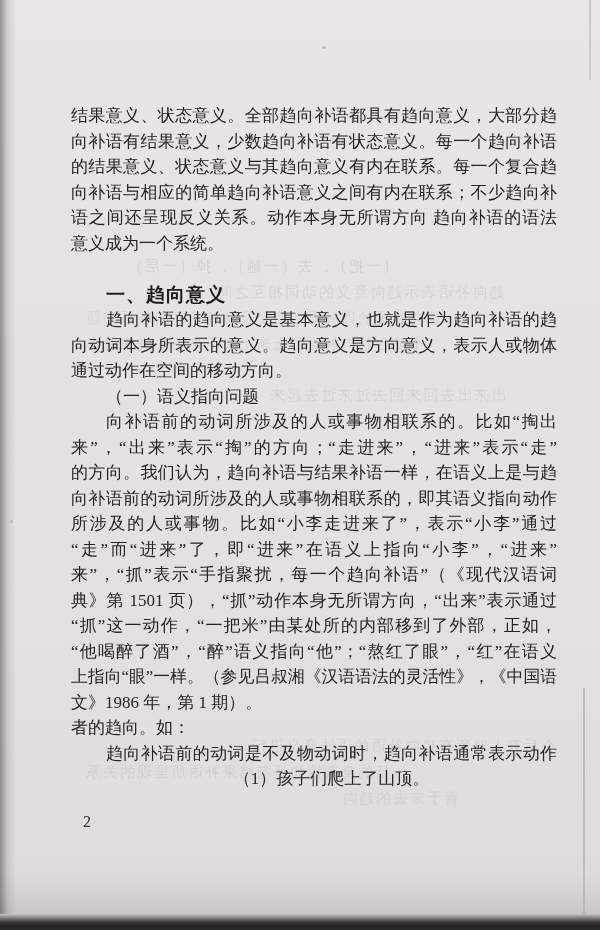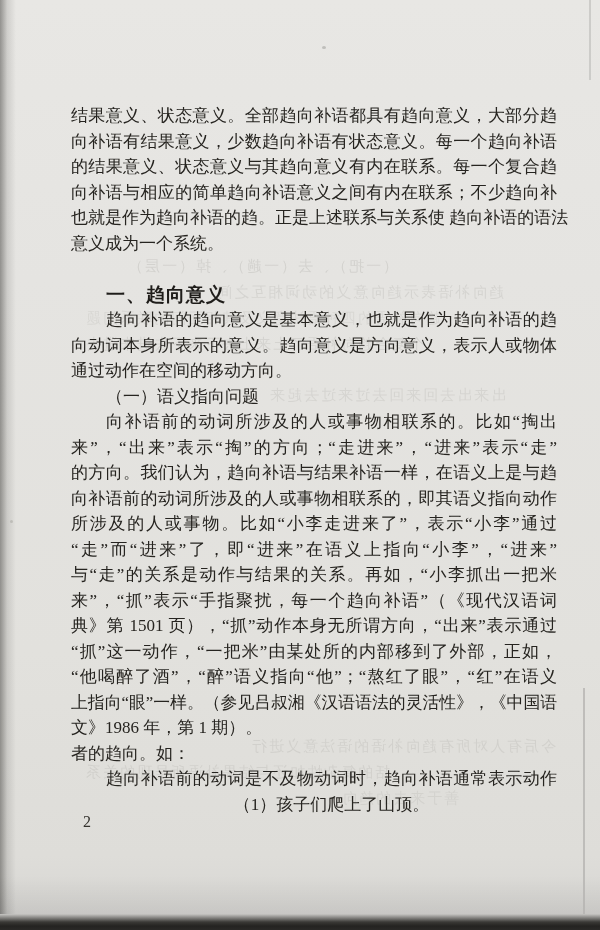--- a/index.html
+++ b/index.html
@@ -67,35 +67,34 @@
       <div class="bleed" style="left: 250px; top: 737px; opacity: 0.12;">今后有人对所有趋向补语的语法意义进行</div>
       <div class="bleed" style="left: 84px; top: 763px; opacity: 0.12;">括的复杂性如还与结果补语所呈现的关系</div>
       <div class="bleed" style="left: 340px; top: 789px; opacity: 0.1;">善于来去的趋向</div>
     </div>
 
   <div id="text-column">
       <div class="line full">结果意义、状态意义。全部趋向补语都具有趋向意义，大部分趋</div>
       <div class="line full">向补语有结果意义，少数趋向补语有状态意义。每一个趋向补语</div>
       <div class="line full">的结果意义、状态意义与其趋向意义有内在联系。每一个复合趋</div>
       <div class="line full">向补语与相应的简单趋向补语意义之间有内在联系；不少趋向补</div>
-      <div class="line full">也就是作为趋向补语的趋。正是上述联系与关系使 趋向补语的语法</div>
+      <div class="line full">语之间还呈现反义关系。动作本身无所谓方向 趋向补语的语法</div>
       <div class="line end">意义成为一个系统。</div>
       <div class="line spacer"></div>
       <div class="line heading">一、趋向意义</div>
       <div class="line indent-full">趋向补语的趋向意义是基本意义，也就是作为趋向补语的趋</div>
       <div class="line full">向动词本身所表示的意义。趋向意义是方向意义，表示人或物体</div>
       <div class="line end">通过动作在空间的移动方向。</div>
       <div class="line indent-end">（一）语义指向问题</div>
       <div class="line indent-full">向补语前的动词所涉及的人或事物相联系的。比如“掏出</div>
       <div class="line full">来”，“出来”表示“掏”的方向；“走进来”，“进来”表示“走”</div>
       <div class="line full">的方向。我们认为，趋向补语与结果补语一样，在语义上是与趋</div>
       <div class="line full">向补语前的动词所涉及的人或事物相联系的，即其语义指向动作</div>
       <div class="line full">所涉及的人或事物。比如“小李走进来了”，表示“小李”通过</div>
       <div class="line full">“走”而“进来”了，即“进来”在语义上指向“小李”，“进来”</div>
-      <div class="line full">与“走”的关系是动作与结果的关系。再如，“小李抓出一把米</div>
       <div class="line full">来”，“抓”表示“手指聚扰，每一个趋向补语”（《现代汉语词</div>
       <div class="line full">典》第 1501 页），“抓”动作本身无所谓方向，“出来”表示通过</div>
       <div class="line full">“抓”这一动作，“一把米”由某处所的内部移到了外部，正如，</div>
       <div class="line full">“他喝醉了酒”，“醉”语义指向“他”；“熬红了眼”，“红”在语义</div>
       <div class="line full" style="transform-origin: 0px 50%; transform: scaleX(0.989817);">上指向“眼”一样。（参见吕叔湘《汉语语法的灵活性》，《中国语</div>
       <div class="line end">文》1986 年，第 1 期）。</div>
       <div class="line end">者的趋向。如：</div>
       <div class="line indent-full">趋向补语前的动词是不及物动词时，趋向补语通常表示动作</div>
       <div class="line example">
         <span>（1）孩子们爬上了山顶。</span>

